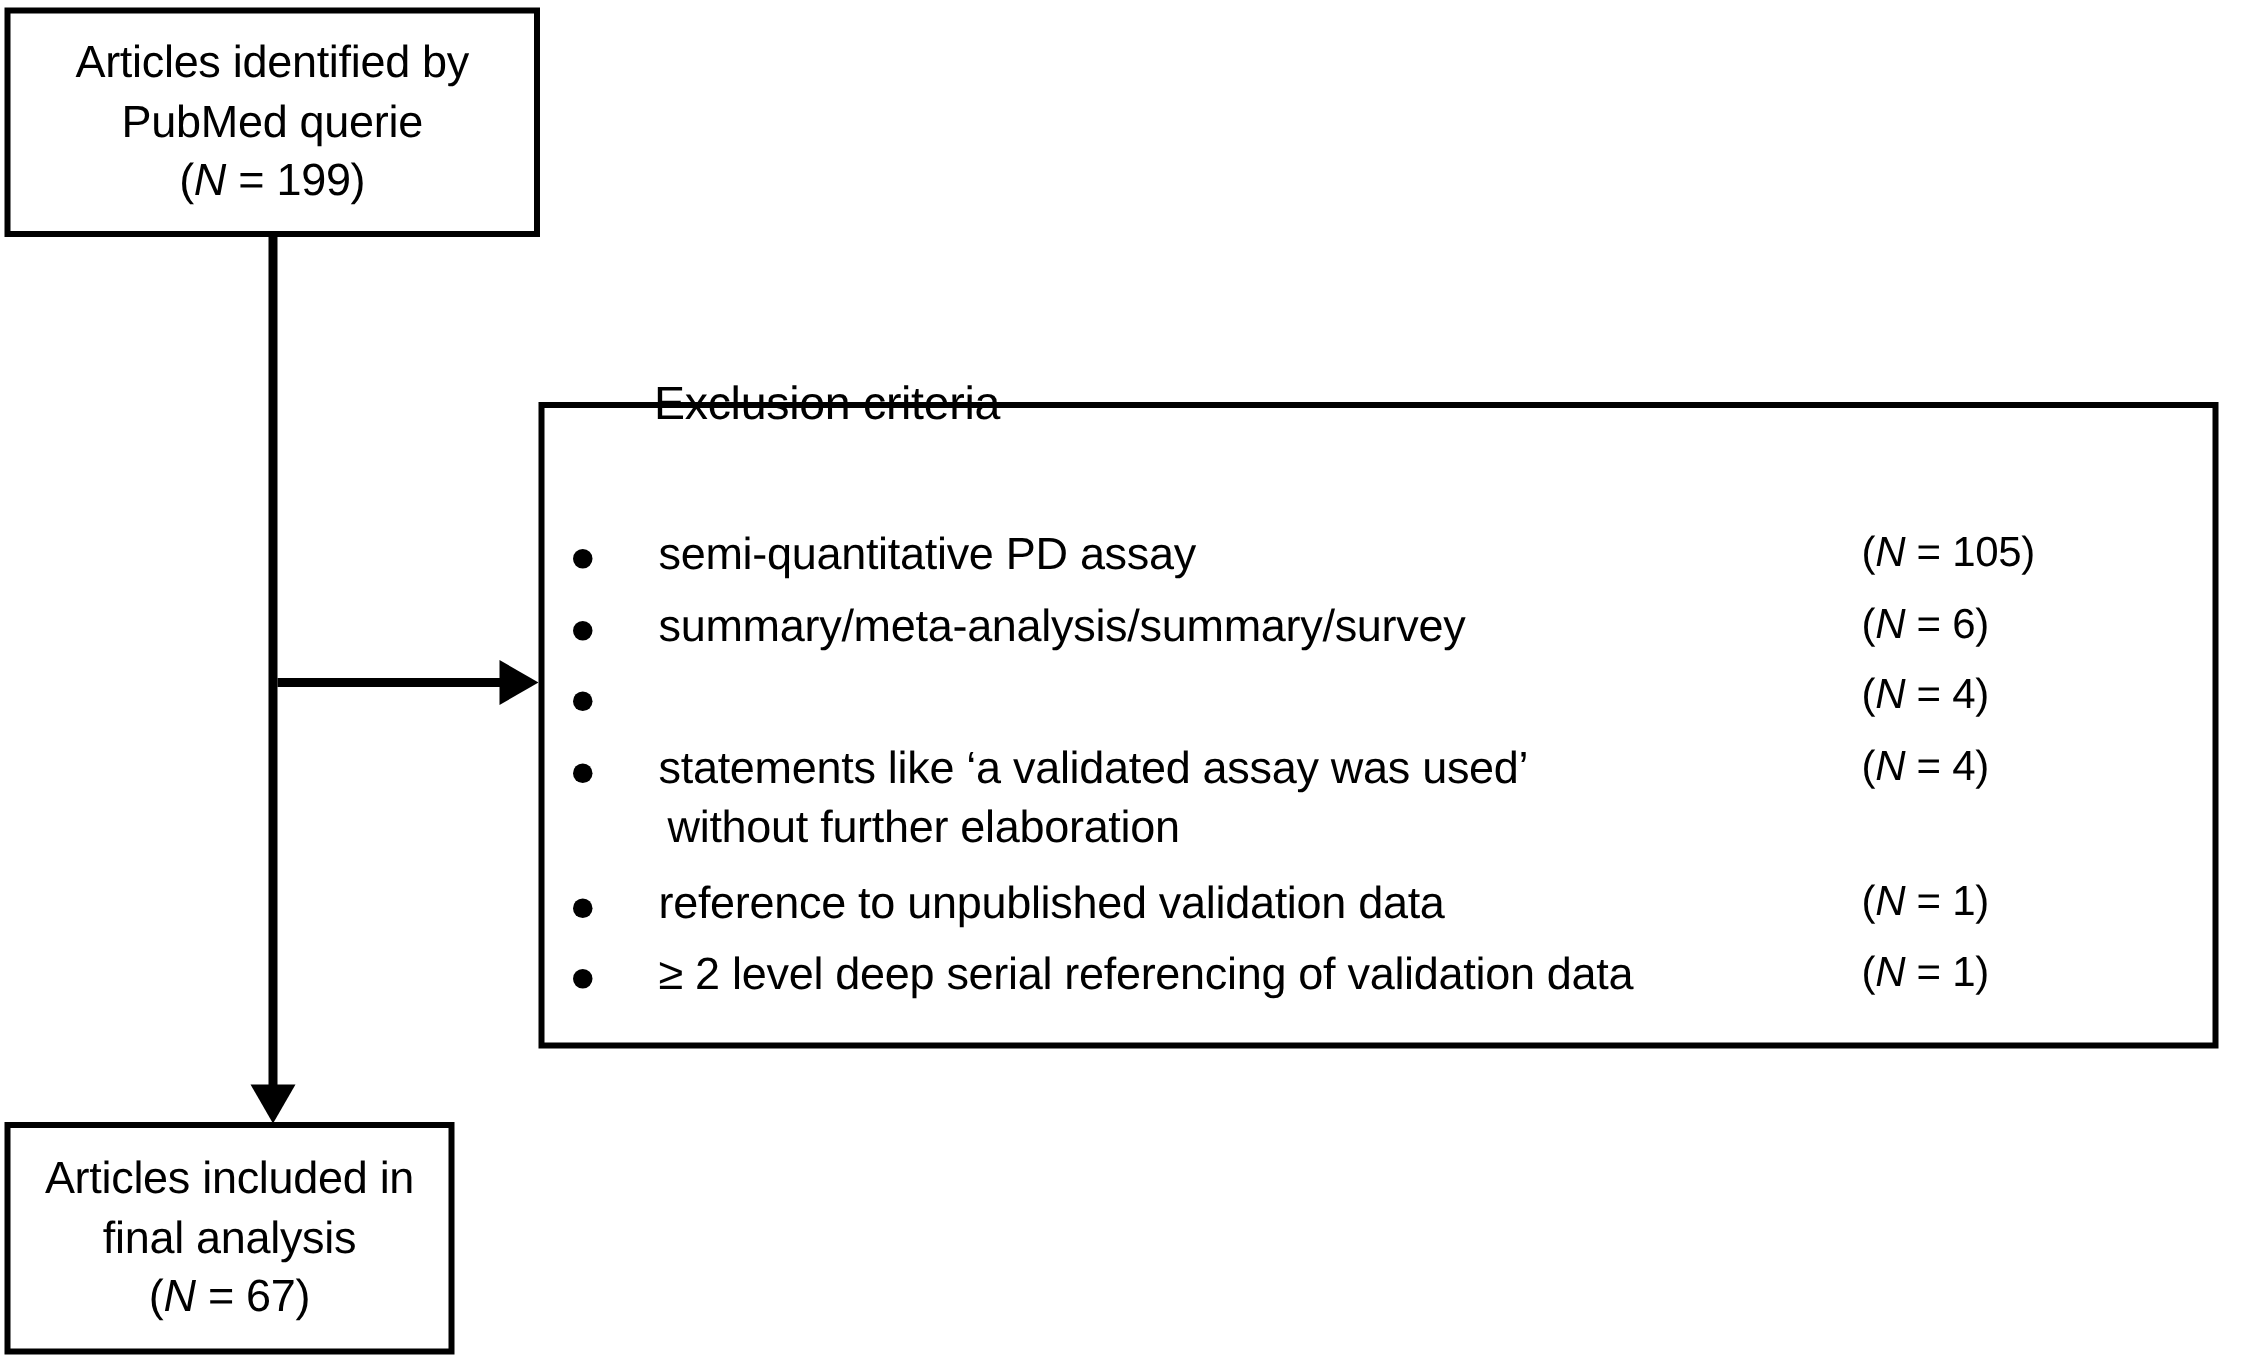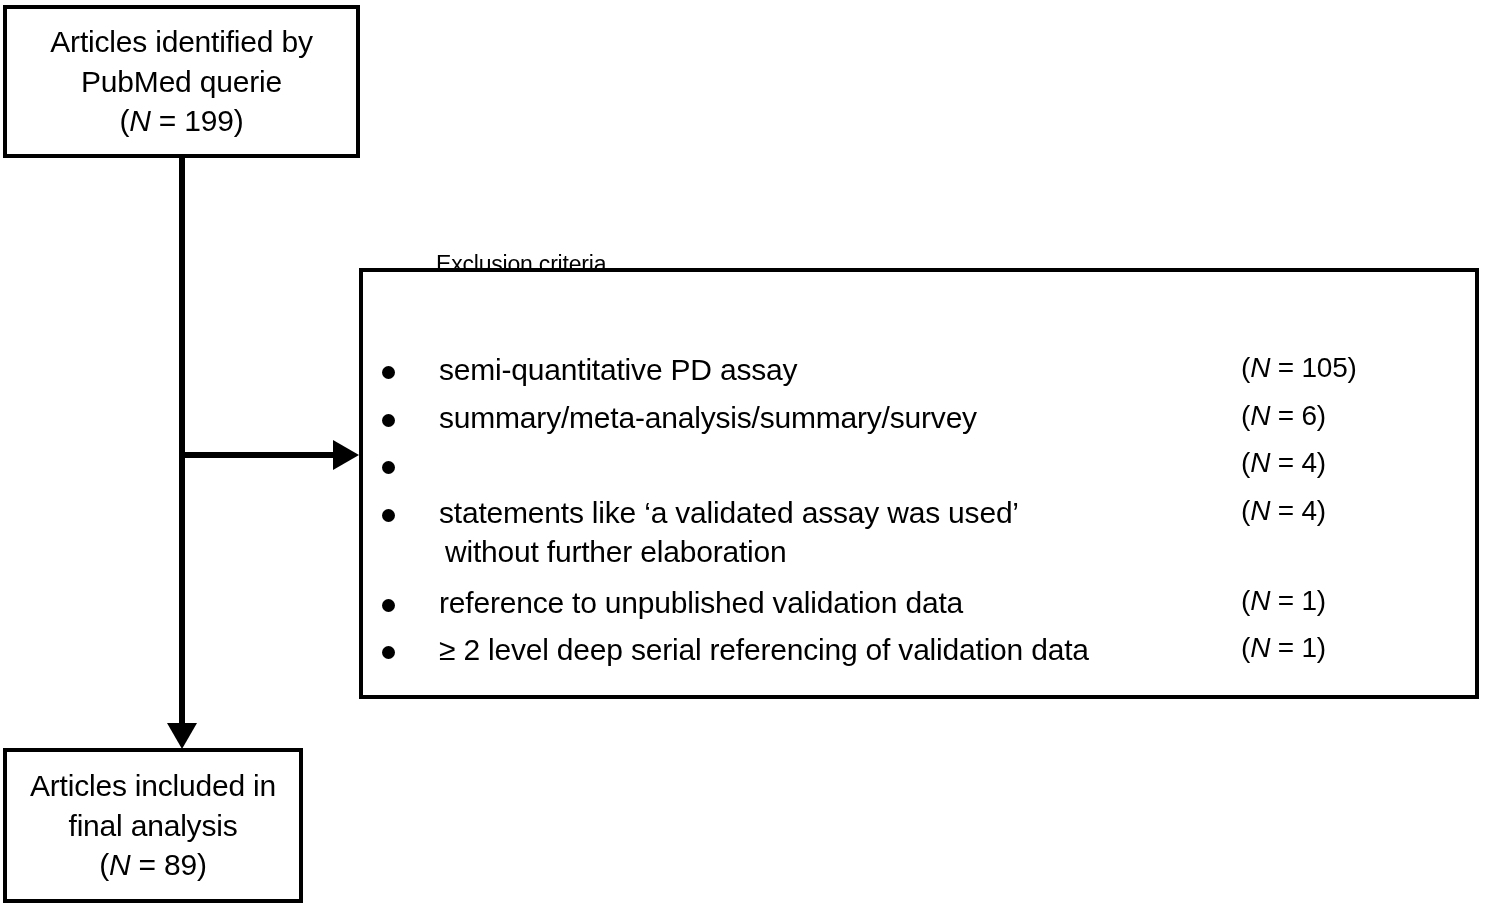--- a/index.html
+++ b/index.html
@@ -61,21 +61,21 @@
   }
   .box-line .nvar {
     font-style: italic;
   }
 
   
   #exclusion-title {
     position: absolute;
     left: 436px;
     top: 253px;
-    font-size: 23px;
+    font-size: 31px;
     line-height: 1;
     white-space: nowrap;
     letter-spacing: -0.2px;
   }
 
   #exclusion-list {
     position: absolute;
     left: 0;
     top: 78px;
     width: 100%;
@@ -226,16 +226,16 @@
       </li>
 
     </ul>
   </div>
 
   <div id="exclusion-title">Exclusion criteria</div>
 
   <div class="flow-box" id="box-included">
     <div class="box-line">Articles included in</div>
     <div class="box-line">final analysis</div>
-    <div class="box-line"><span>(</span><span class="nvar">N</span><span> = 89)</span></div>
+    <div class="box-line"><span>(</span><span class="nvar">N</span><span> = 67)</span></div>
   </div>
 
 </div>
 
 </body></html>

